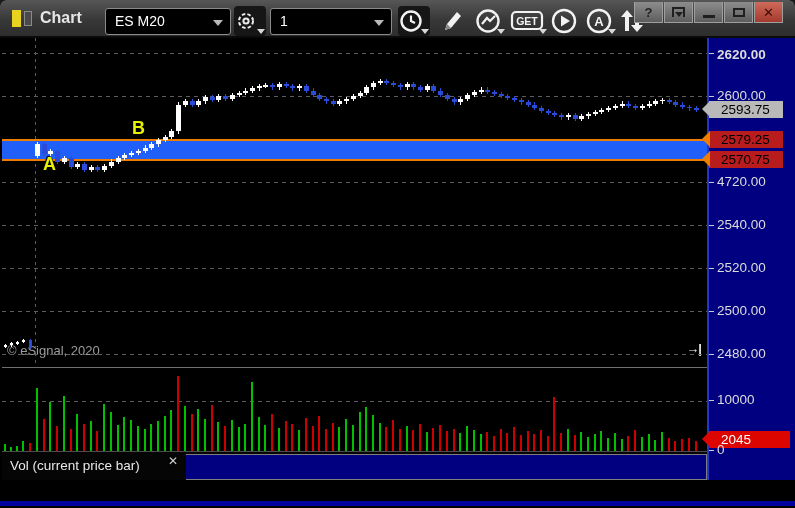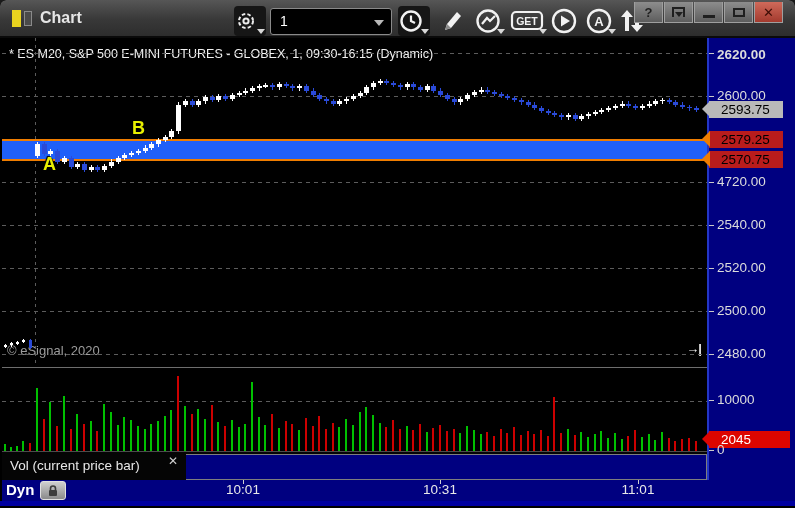--- a/index.html
+++ b/index.html
@@ -64,20 +64,24 @@
 </head>
 <body>
 
 <div class="win">
 
   <div class="titlebar">
     <span class="doc-ic"></span>
     <span class="doc-ic2"></span>
     <span class="win-title">Chart</span>
 
+    <div class="combo" style="left:105px;width:126px;">
+      <span>ES M20</span>
+      <span class="arr"></span>
+    </div>
 
     <div class="tbtn" style="left:234px;">
       <svg width="24" height="24" viewBox="0 0 24 24">
         <circle cx="12" cy="12" r="7" fill="none" stroke="#ececec" stroke-width="2" stroke-dasharray="3.5 2.2"></circle>
         <circle cx="12" cy="12" r="2.6" fill="none" stroke="#ececec" stroke-width="2"></circle>
       </svg>
       <span class="mini-arr"></span>
     </div>
 
     <div class="combo" style="left:270px;width:122px;">
@@ -151,21 +155,20 @@
       <div class="wbtn">
           <span class="glyph-max"></span>
         </div>
       <div class="wbtn close">
           <span>✕</span>
         </div>
     </div>
   </div>
 
   <div class="chart" id="chart">
-    <div class="chart-label">* ES M20, S&amp;P 500 E-MINI FUTURES - GLOBEX, 1, 09:30-16:15 (Dynamic)</div>
     <div class="copyright">© eSignal, 2020</div>
     <div class="goend">→|</div>
   <div class="hgrid" style="top: 15px;"></div>
       <div class="hgrid" style="top: 58px;"></div>
       <div class="hgrid" style="top: 144px;"></div>
       <div class="hgrid" style="top: 187px;"></div>
       <div class="hgrid" style="top: 230px;"></div>
       <div class="hgrid" style="top: 273px;"></div>
       <div class="hgrid" style="top: 316px;"></div>
       <div class="vgrid" style="left: 33px;"></div>
@@ -529,30 +532,15 @@
       <div class="alabel" style="top: 404px;">0</div>
       <div class="atick" style="top: 412px;"></div>
     </div>
 
   <div class="panefoot">
     <span class="lbl">Vol (current price bar)</span>
     <span class="x">✕</span>
     <div class="navyrect"></div>
   </div>
 
-  <div class="timestrip" id="timestrip">
-    <span class="dyn">Dyn</span>
-    <span class="lockbtn">
-      <svg width="14" height="14" viewBox="0 0 14 14">
-        <rect x="3" y="6" width="8" height="6" rx="1" fill="#3c3c3c"></rect>
-        <path d="M4.5 6 V4.5 a2.5 2.5 0 0 1 5 0 V6" fill="none" stroke="#3c3c3c" stroke-width="1.6"></path>
-      </svg>
-    </span>
-  <div class="tlabel" style="left: 241px;">10:01</div>
-      <div class="ttick" style="left: 241px;"></div>
-      <div class="tlabel" style="left: 438px;">10:31</div>
-      <div class="ttick" style="left: 438px;"></div>
-      <div class="tlabel" style="left: 636px;">11:01</div>
-      <div class="ttick" style="left: 636px;"></div>
-    </div>
 
   <div class="botband"></div>
 </div>
 
 </body></html>

